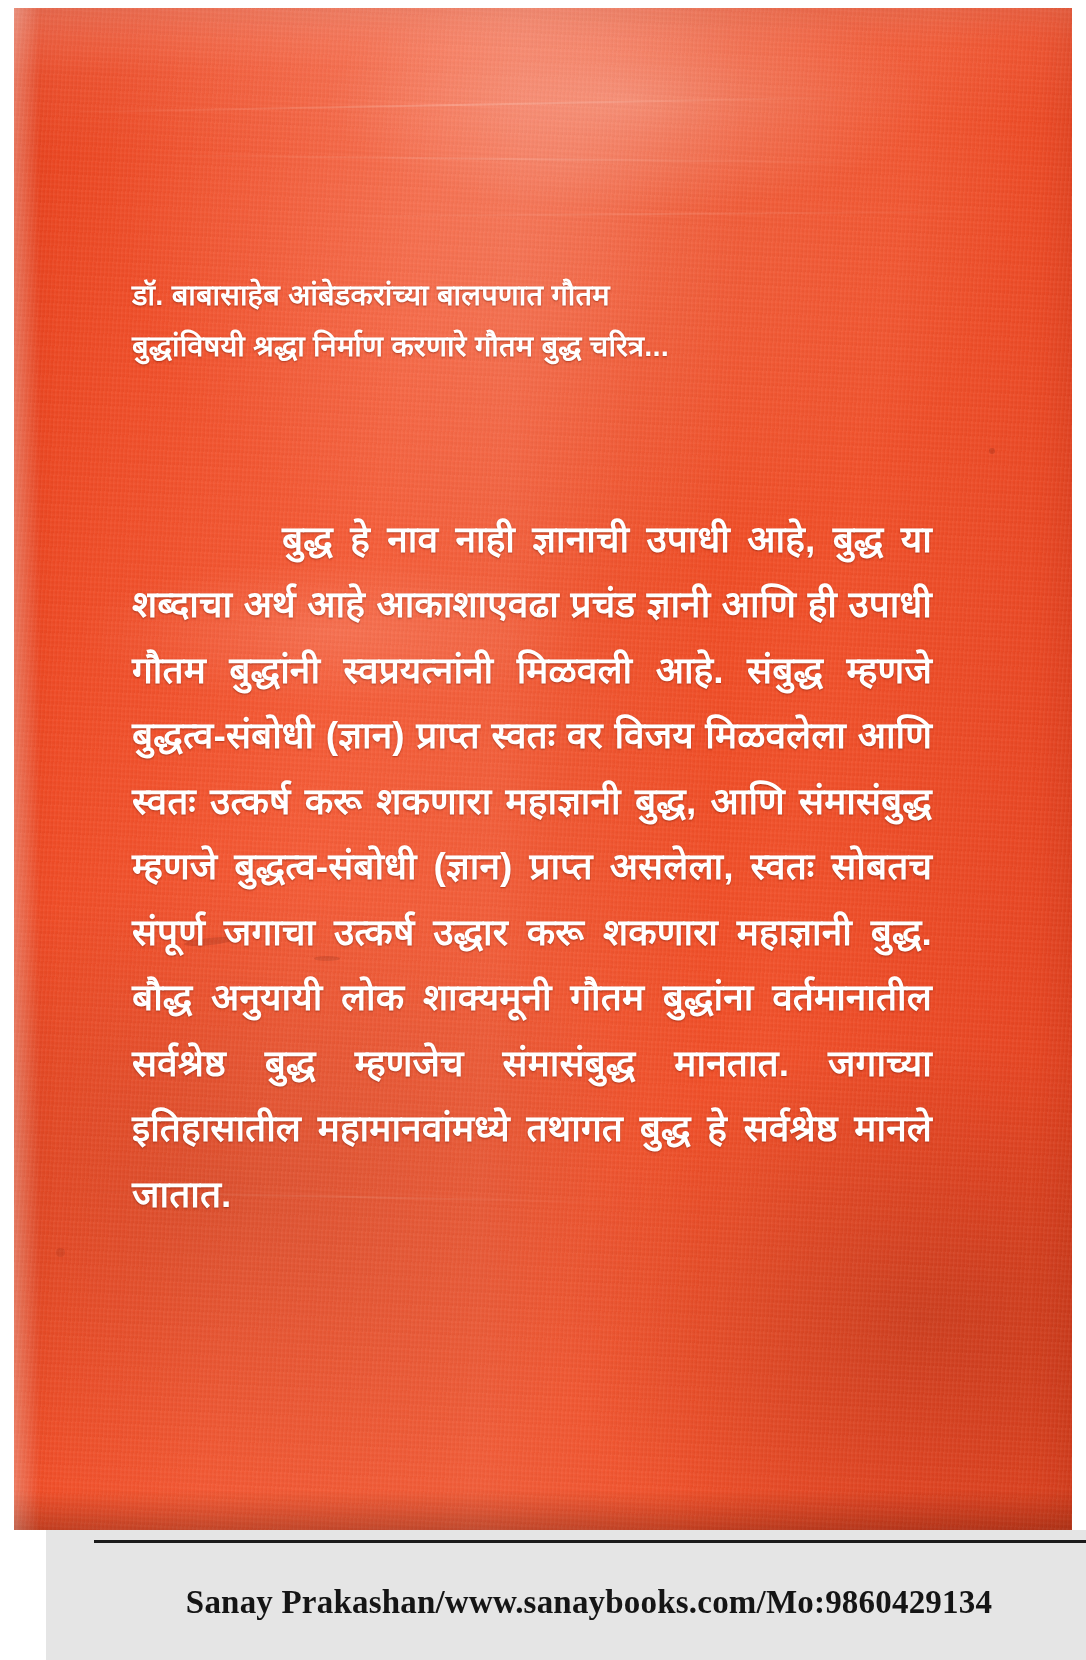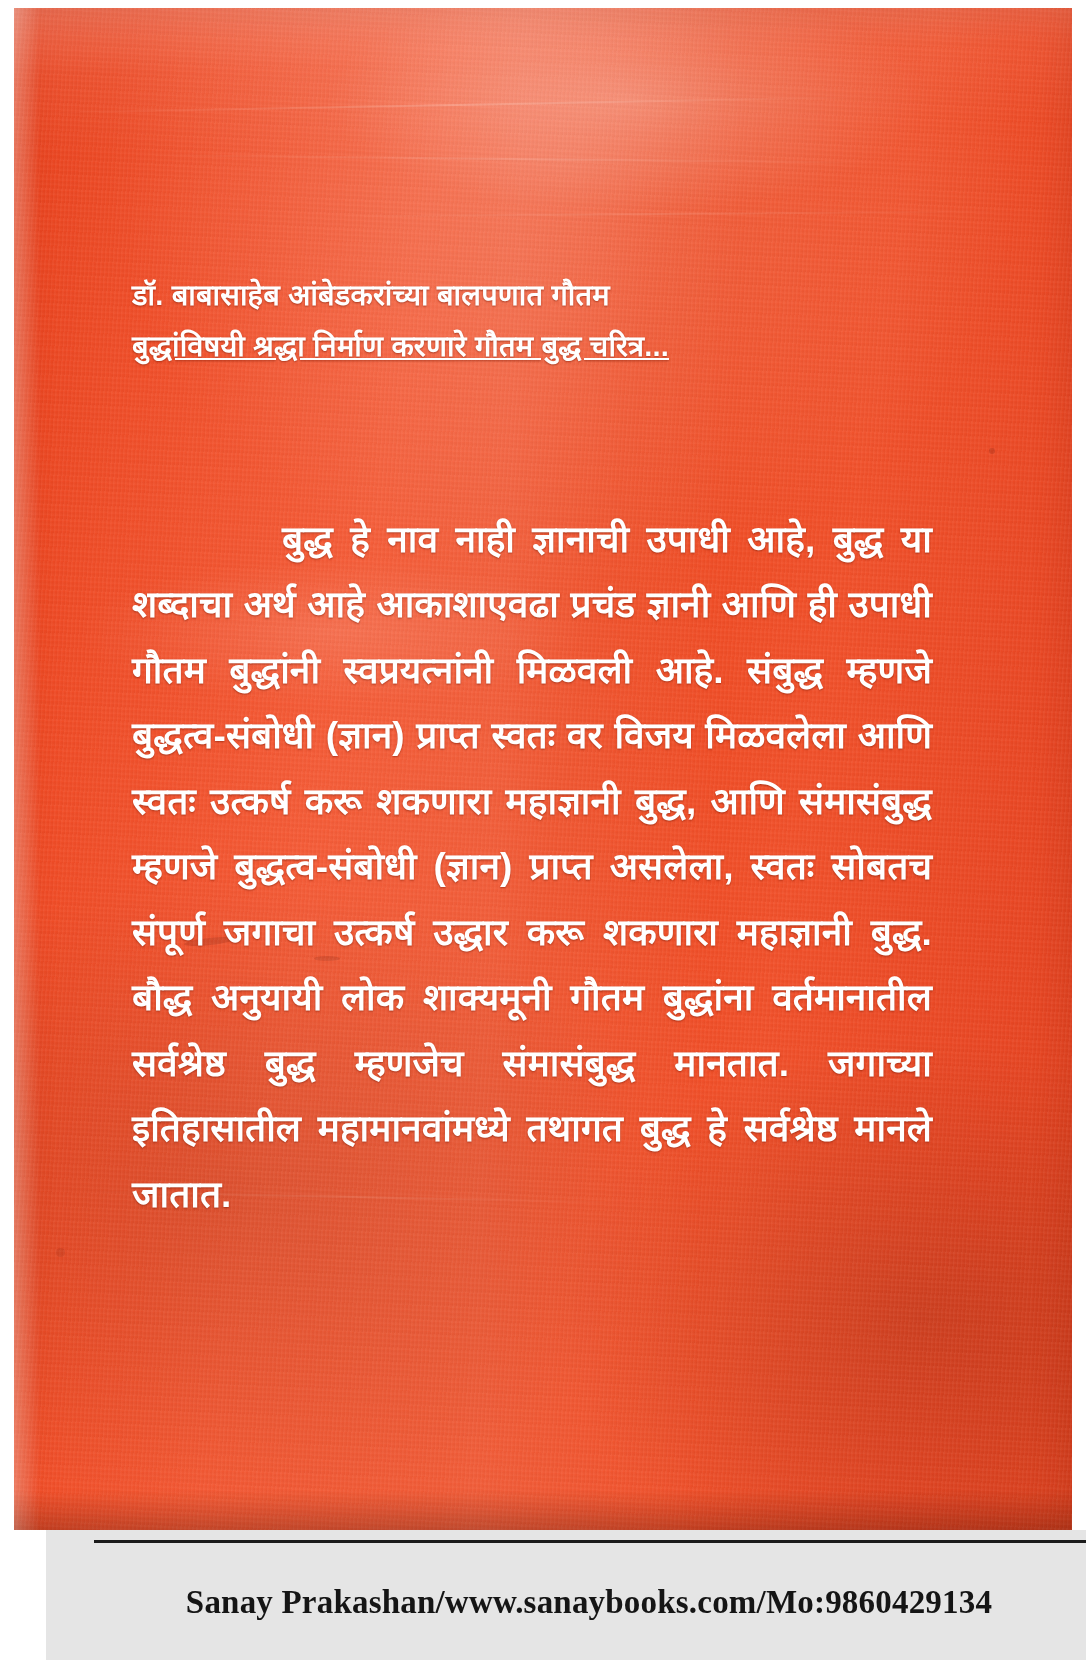--- a/index.html
+++ b/index.html
@@ -103,21 +103,21 @@
     left: 118px;
     top: 262px;
     width: 800px;
     font-size: 29px;
     line-height: 1.75;
     font-weight: 700;
     text-align: justify;
     text-justify: inter-word;
     letter-spacing: 0.2px;
   }
-  .tagline .l2 { display: block; text-decoration: underline; }
+  .tagline .l2 { display: block; }
 
   .body-copy {
     position: absolute;
     left: 118px;
     top: 462px;
     width: 800px;
     font-size: 37px;
     line-height: 1.77;
     font-weight: 600;
     text-align: justify;

